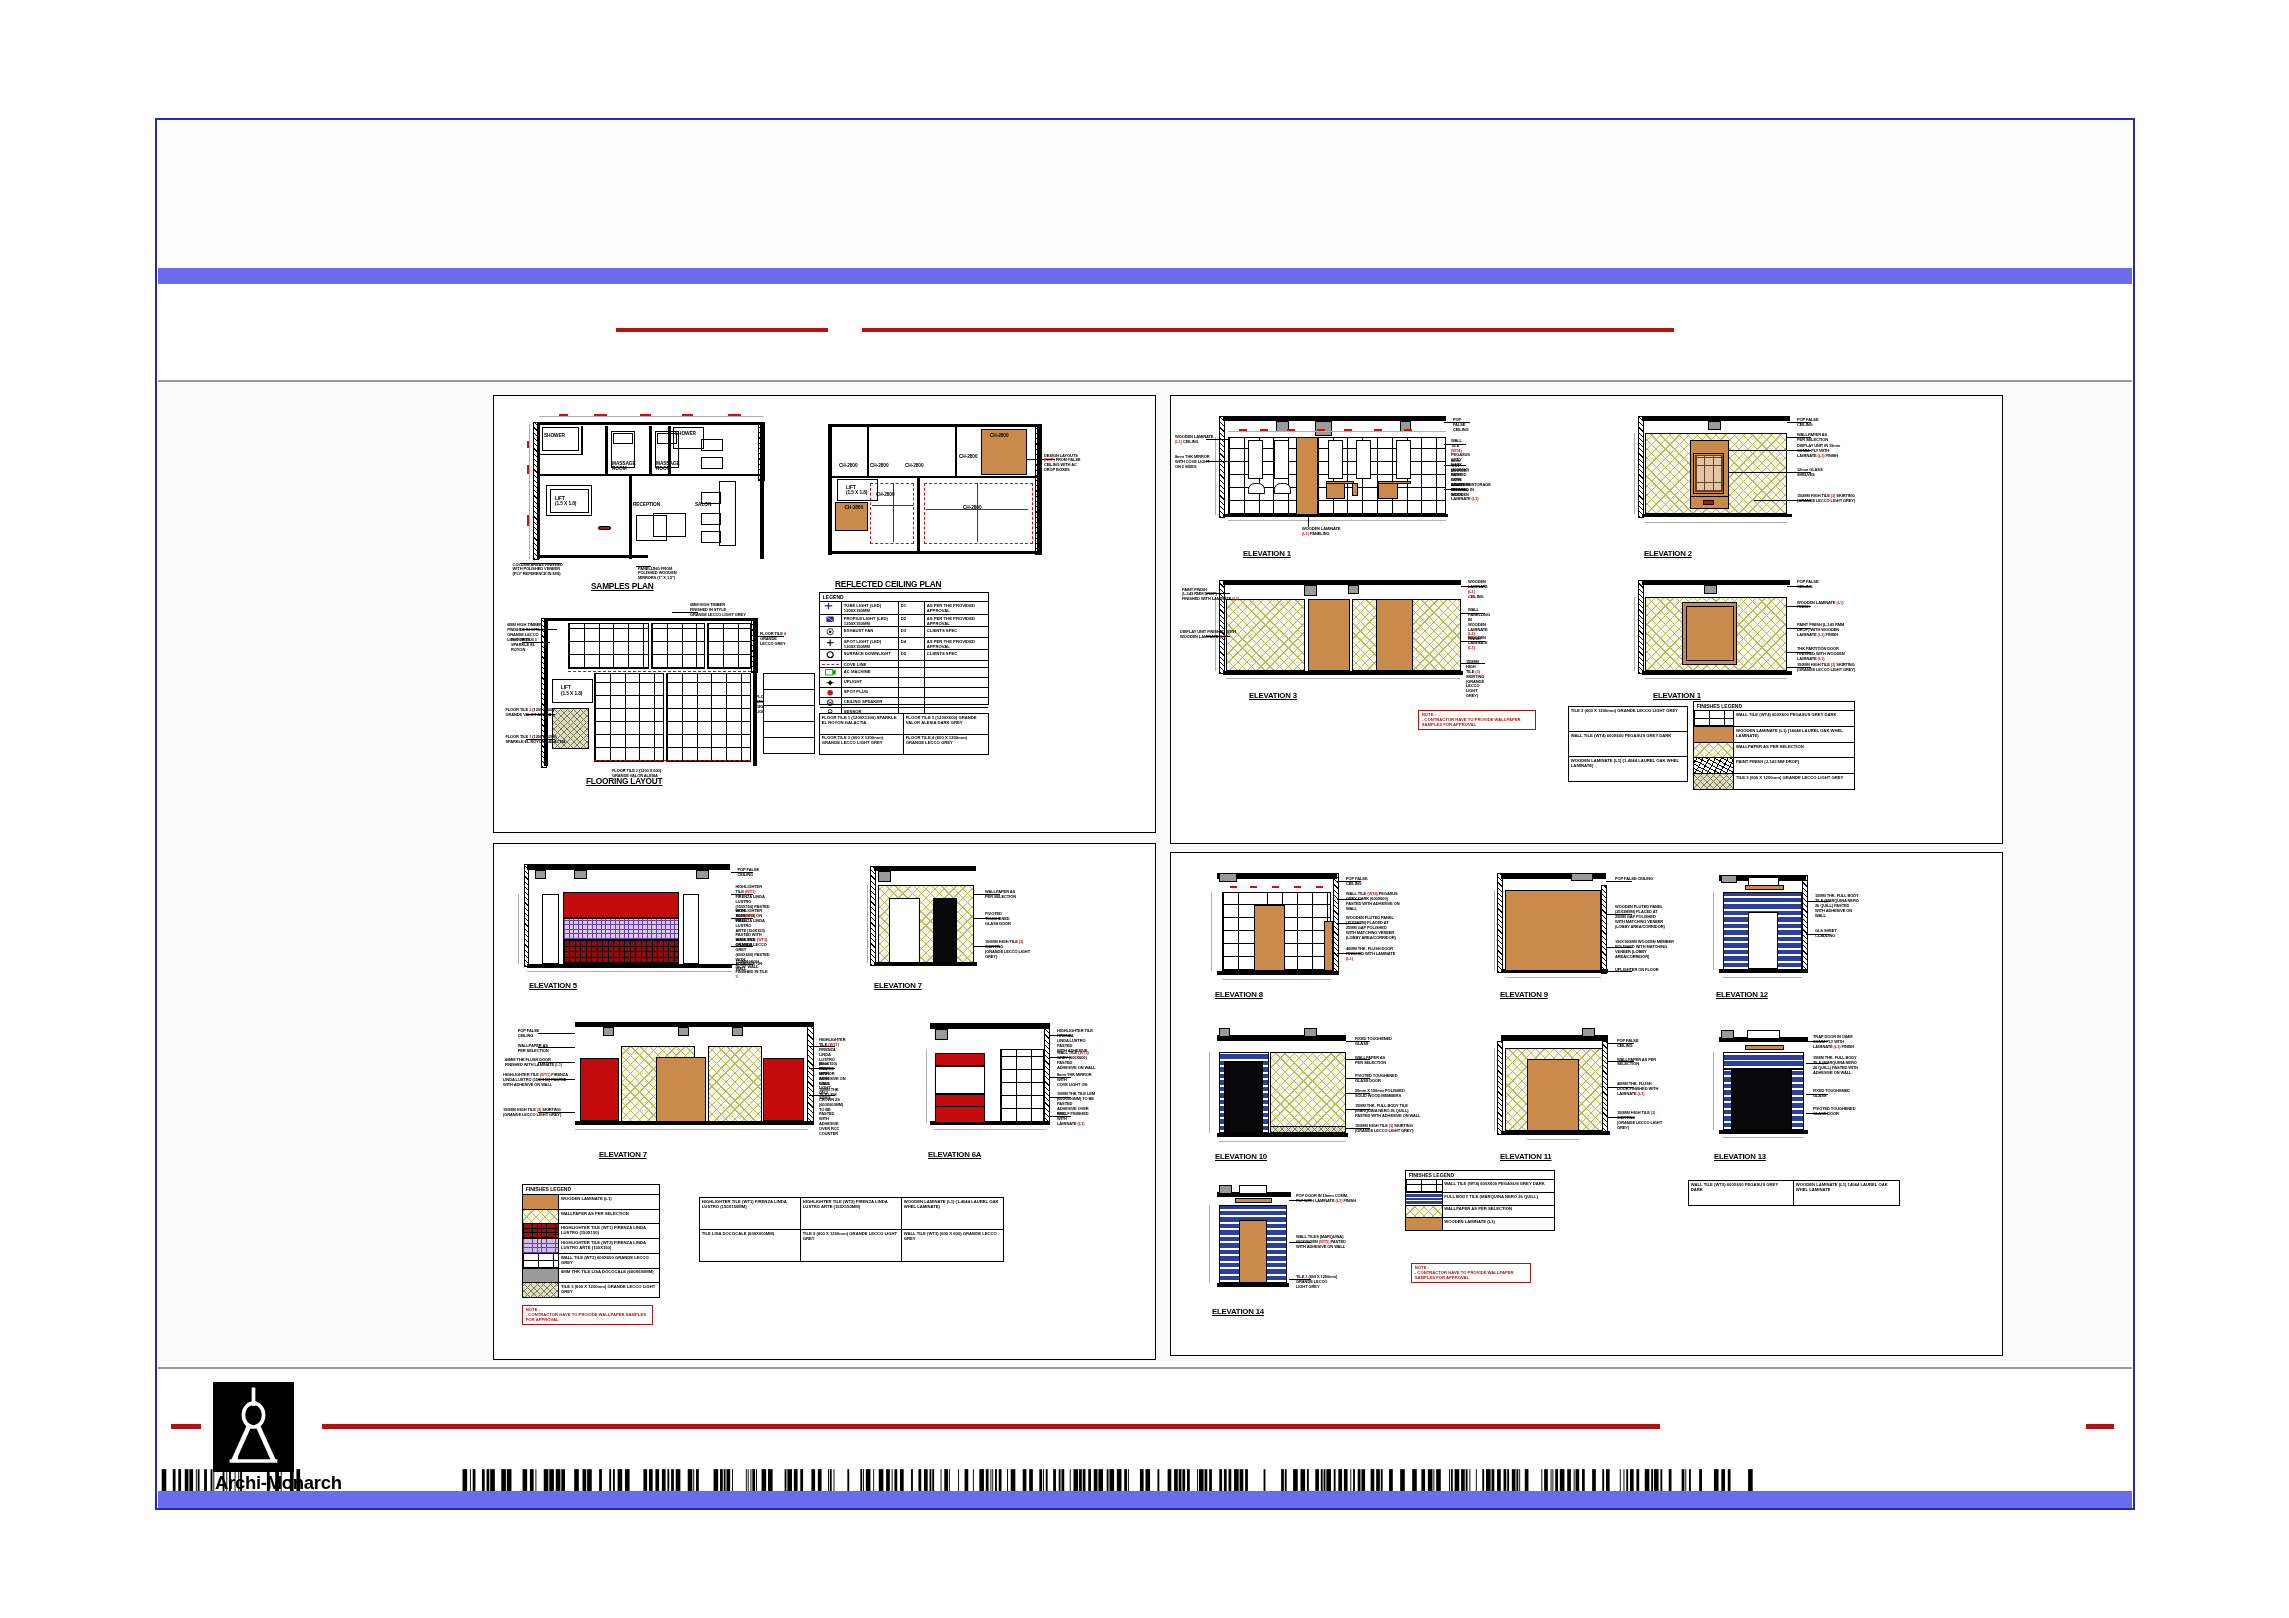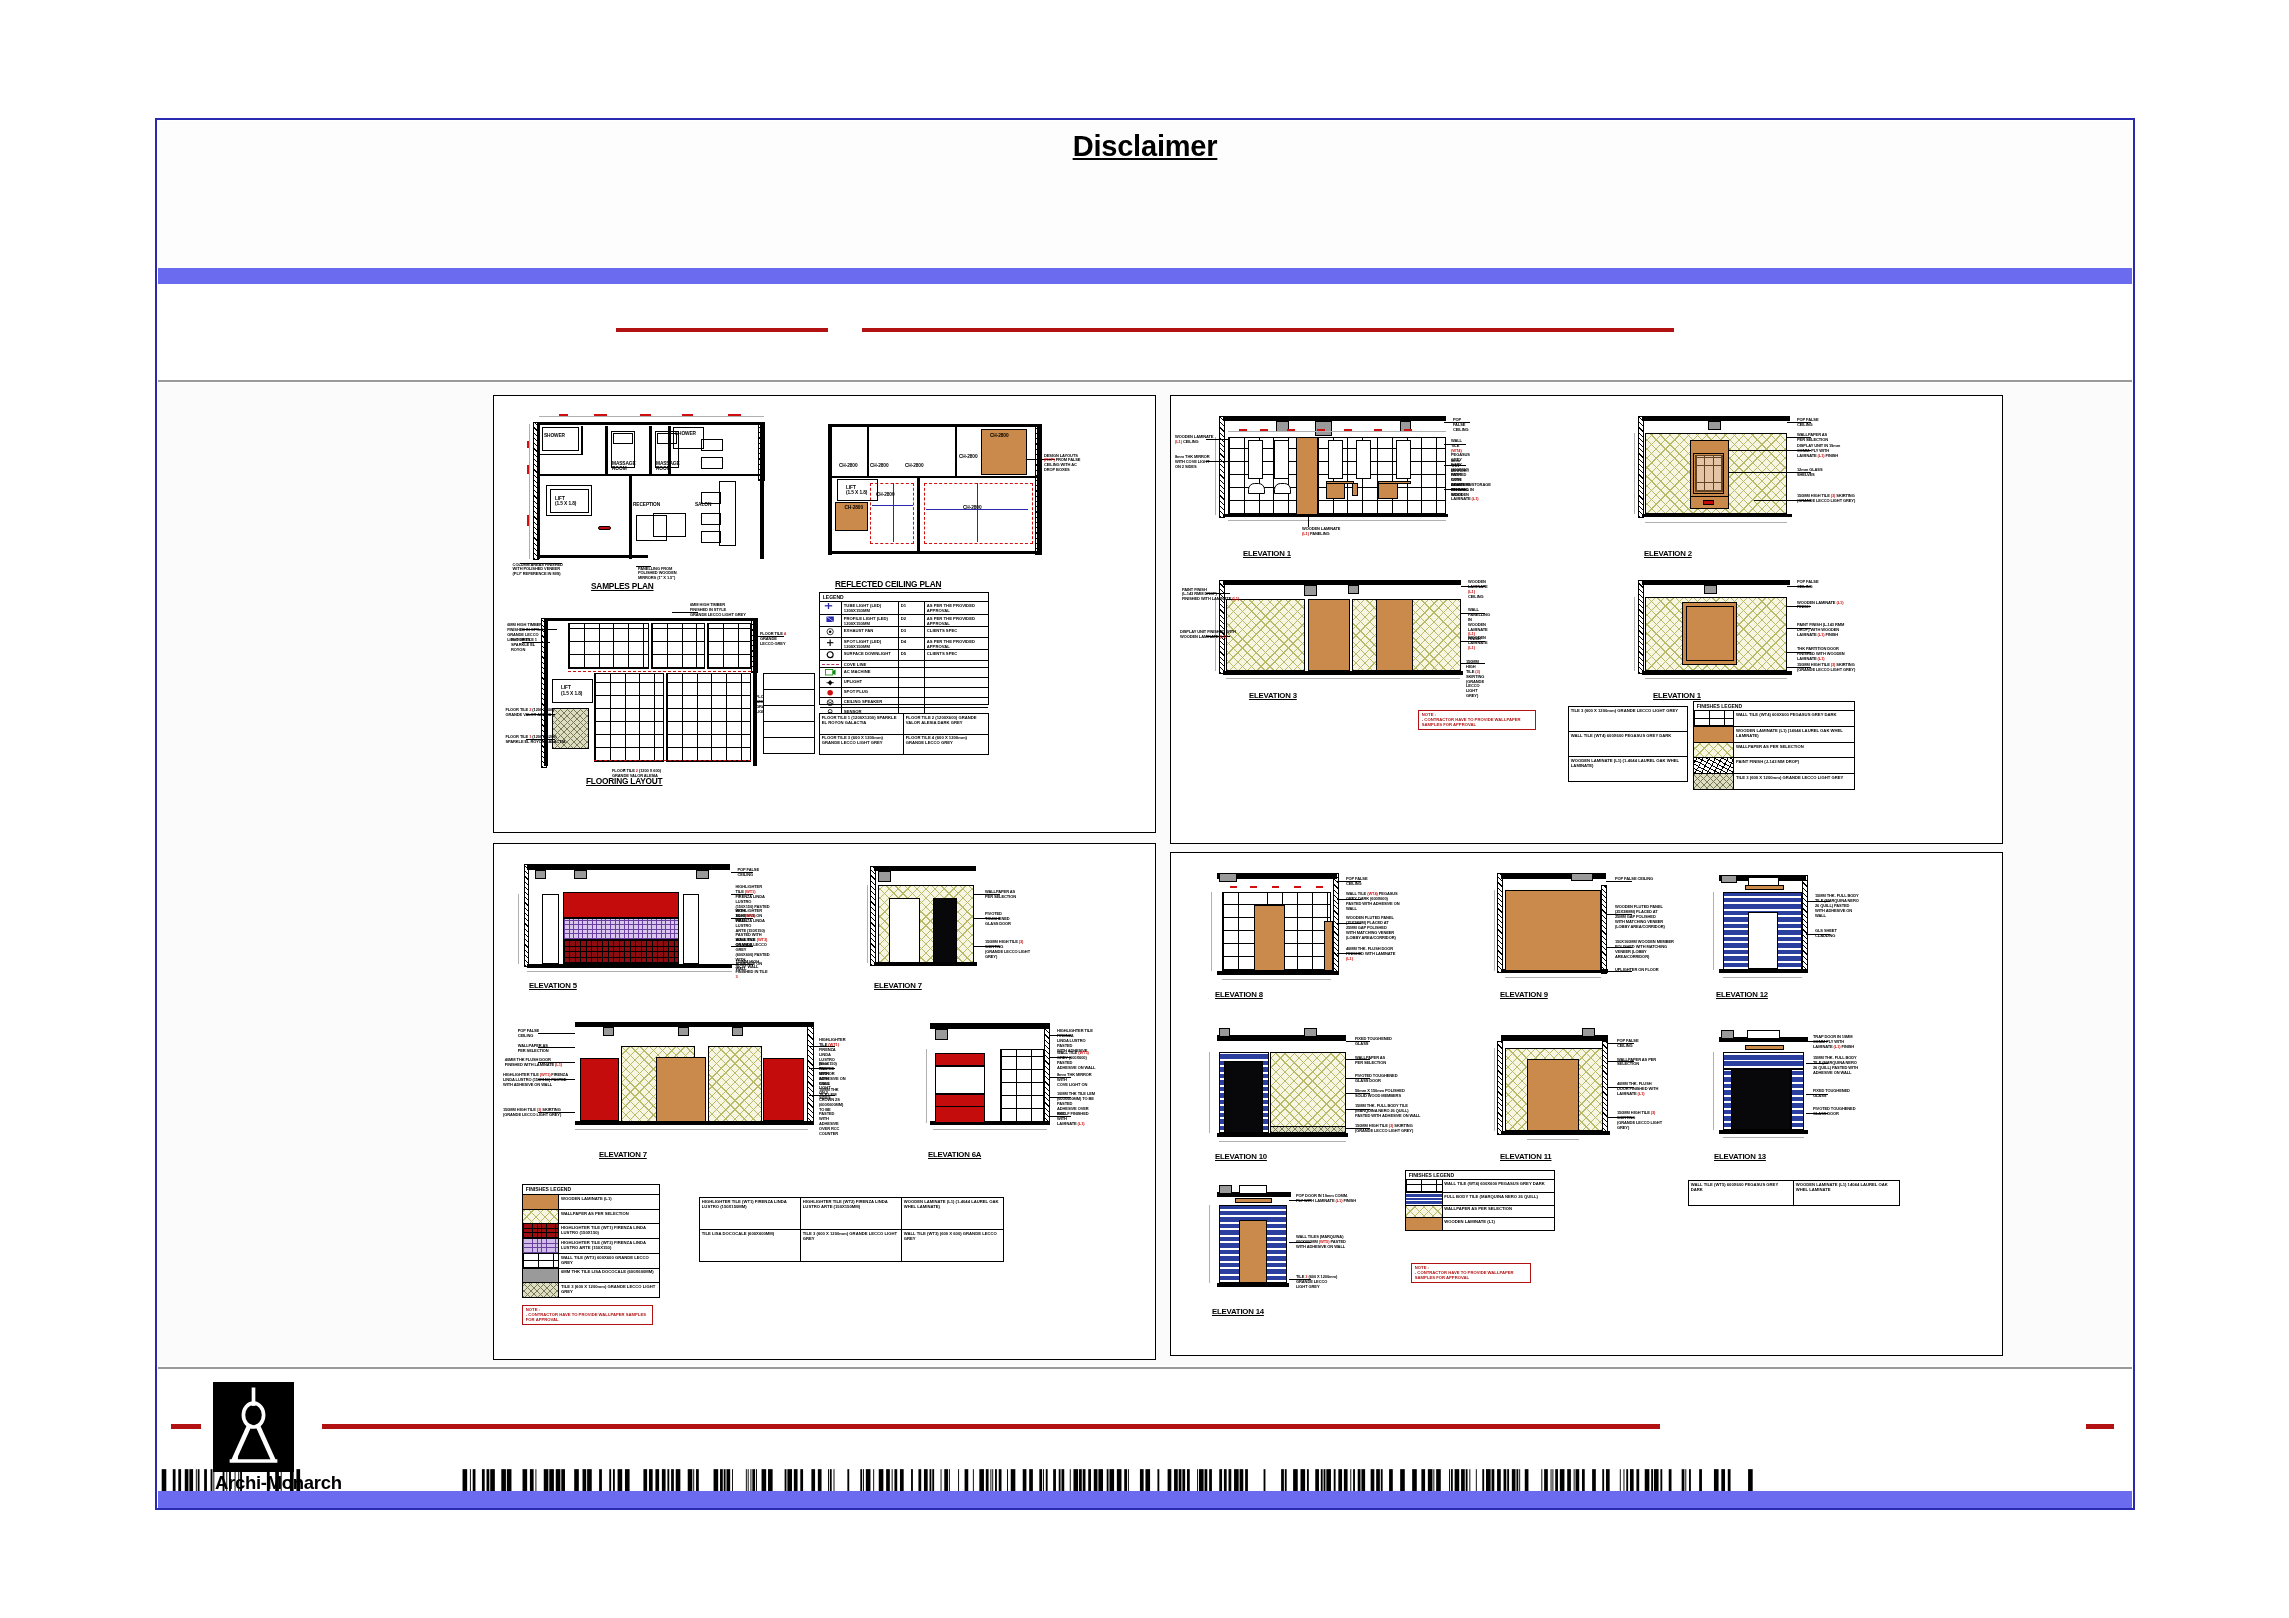--- a/index.html
+++ b/index.html
@@ -270,21 +270,20 @@
   svg.icon { display:block; }
 </style>
 </head>
 <body>
 
 <div id="sheet">
 
   <div class="outer-frame"></div>
 
   <div class="disclaimer">
-    <div class="disclaimer-title">Disclaimer</div>
   </div>
 
   <div class="blue-bar b1"></div>
 
   <div class="cat-row">
     <div class="cat-line left"></div>
     <div class="cat-line right"></div>
   </div>
 
   <div class="thin-rule r1"></div>

